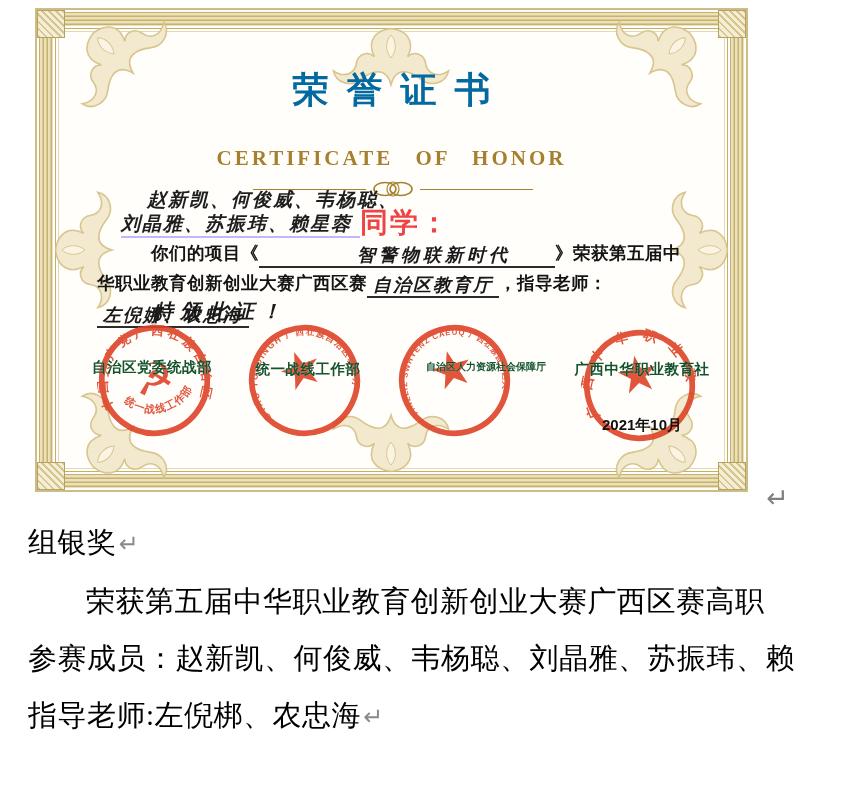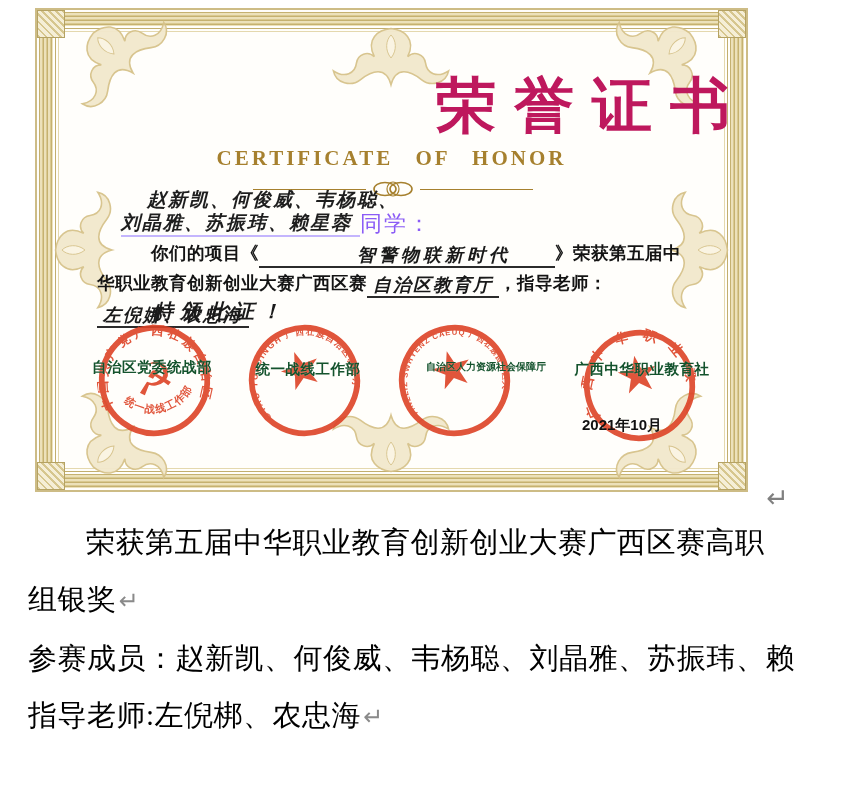--- a/index.html
+++ b/index.html
@@ -31,39 +31,39 @@
   .fl-top{left:281px;top:18px;}
   .fl-bottom{left:281px;bottom:18px;transform:rotate(180deg);}
   .fl-left{left:-25px;top:210px;transform:rotate(-90deg);}
   .fl-right{right:-25px;top:210px;transform:rotate(90deg);}
   .fl-tl{left:4px;top:14px;transform:rotate(-45deg);}
   .fl-tr{right:4px;top:14px;transform:rotate(45deg);}
   .fl-bl{left:4px;bottom:14px;transform:rotate(-135deg);}
   .fl-br{right:4px;bottom:14px;transform:rotate(135deg);}
 
   .cert-title{
-    position:absolute;left:0;right:0;top:58px;text-align:right;
+    position:absolute;left:0;right:0;top:58px;text-align:center;
     font-family:"Liberation Serif","DejaVu Serif",serif;
-    font-size:60px;font-weight:bold;color:#be185d;letter-spacing:18px;text-indent:18px;
+    font-size:36px;font-weight:bold;color:#0369a1;letter-spacing:18px;text-indent:18px;
   }
   .cert-subtitle{
     position:absolute;left:0;right:0;top:138px;text-align:center;
     font-family:"Liberation Serif","DejaVu Serif",serif;
     font-size:21px;font-weight:bold;color:#a6802e;letter-spacing:3px;word-spacing:14px;
   }
   .divider{position:absolute;left:218px;top:172px;width:280px;height:18px;
     display:flex;align-items:center;justify-content:center;gap:6px;}
   .divider .dline{flex:1;height:0;border-top:1.5px solid #a6802e;}
   .names{position:absolute;left:86px;top:180px;color:#1e1e1e;
     font-family:"DejaVu Serif","Liberation Serif",serif;font-style:italic;font-weight:bold;
     font-size:19px;letter-spacing:2px;line-height:23px;}
   .names .nline1{padding-left:26px;}
   .names .nline2{display:inline-block;border-bottom:2px solid #c4b5fd;padding:0 8px 1px 0;}
   .names .suffix{display:inline-block;font-family:"Liberation Sans","DejaVu Sans",sans-serif;
-    font-style:normal;font-weight:normal;font-size:22px;letter-spacing:2px;color:#8b5cf6;vertical-align:-2px;}
+    font-style:normal;font-weight:bold;font-size:28px;letter-spacing:2px;color:#ef4444;vertical-align:-2px;}
   .cert-body{position:absolute;left:62px;right:42px;top:230px;
     font-size:17.5px;font-weight:bold;color:#141414;line-height:30px;letter-spacing:.5px;}
   .cert-body .l1{text-indent:54px;white-space:nowrap;}
   .hand{font-family:"DejaVu Serif","Liberation Serif",serif;font-style:italic;font-weight:bold;color:#1a1a1a;}
   .blank-long{display:inline-block;width:296px;text-align:center;border-bottom:2px solid #2b2b2b;
     font-size:18px;letter-spacing:4px;line-height:22px;vertical-align:-2px;}
   .blank-short{display:inline-block;border-bottom:2px solid #2b2b2b;padding:0 6px;
     font-size:18px;letter-spacing:2px;line-height:22px;vertical-align:-2px;}
   .grant{position:absolute;left:118px;top:290px;
     font-family:"DejaVu Serif","Liberation Serif",serif;font-style:italic;font-weight:bold;
@@ -75,21 +75,21 @@
   .rt-cjk{font-size:13px;letter-spacing:4px;}
   .rt-mix{font-size:9px;letter-spacing:1.5px;}
   .rt-mix2{font-size:8px;letter-spacing:1px;}
   .rt-wide{font-size:14px;letter-spacing:14px;}
   .seal-center{fill:#dd4327;text-anchor:middle;}
   .seal-bottext{fill:#dd4327;font-size:11px;font-weight:bold;letter-spacing:1px;}
   .seal-label{position:absolute;transform:translateX(-50%);white-space:nowrap;z-index:5;
     color:#14532d;font-weight:900;text-shadow:0 0 1px rgba(255,255,255,.5);}
   .sl-1,.sl-2,.sl-4{font-size:14.5px;letter-spacing:.5px;}
   .sl-3{font-size:10px;margin-left:31px;}
-  .seal-date{position:absolute;left:547px;top:408px;width:120px;z-index:5;
+  .seal-date{position:absolute;left:547px;top:408px;width:120px;text-align:center;z-index:5;
     color:#111;font-weight:bold;font-size:15px;}
   
   .img-return{position:absolute;left:766px;top:482px;color:#808080;font-size:27px;
     font-family:"DejaVu Sans",sans-serif;}
   
   .doc-text{position:absolute;left:28px;top:514px;right:16px;
     font-family:"Liberation Serif","DejaVu Serif",serif;
     font-size:29px;color:#000;line-height:57px;letter-spacing:.5px;}
   .doc-line{white-space:nowrap;}
   .doc-line.indent{text-indent:58px;}
@@ -219,25 +219,25 @@
   <div class="seal-label sl-1" style="left:117px;top:350px">自治区党委统战部</div>
   <div class="seal-label sl-2" style="left:273px;top:352px">统一战线工作部</div>
   <div class="seal-label sl-3" style="left:420px;top:352px">自治区人力资源社会保障厅</div>
   <div class="seal-label sl-4" style="left:607px;top:352px">广西中华职业教育社</div>
   <div class="seal-date">2021年10月</div>
 </div>
 
 <div class="img-return">↵</div>
 
 <div class="doc-text">
+  <div class="doc-line">
+    <span>组银奖</span><span class="pmark">↵</span>
+  </div>
   <div class="doc-line indent">
     <span>荣获第五届中华职业教育创新创业大赛广西区赛高职</span>
   </div>
   <div class="doc-line">
-    <span>组银奖</span><span class="pmark">↵</span>
-  </div>
-  <div class="doc-line">
     <span>参赛成员：赵新凯、何俊威、韦杨聪、刘晶雅、苏振玮、赖</span>
   </div>
   <div class="doc-line">
     <span>指导老师:左倪梆、农忠海</span><span class="pmark">↵</span>
   </div>
 </div>
 
 </body></html>

